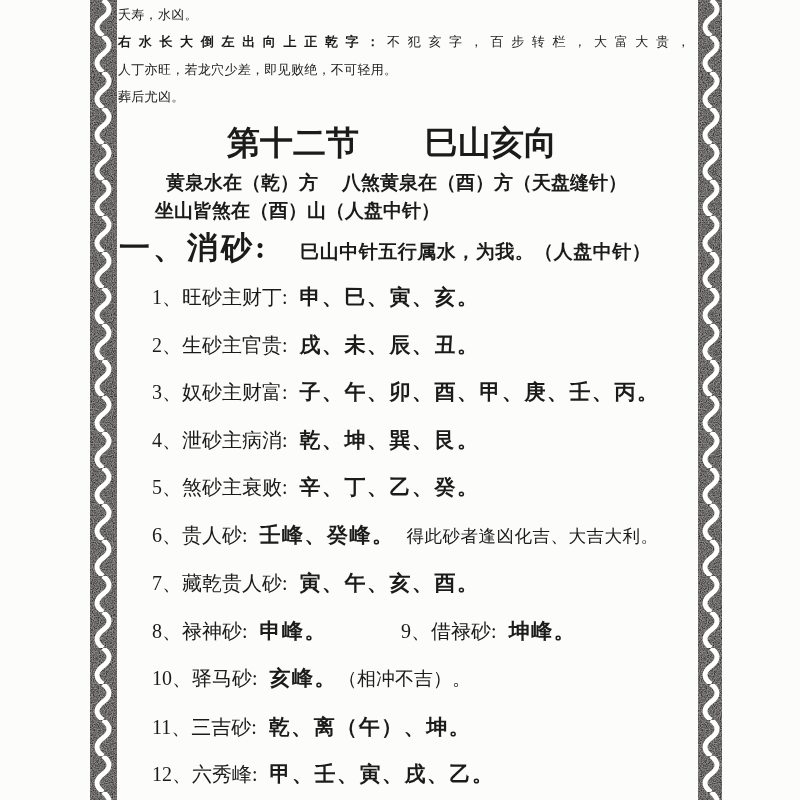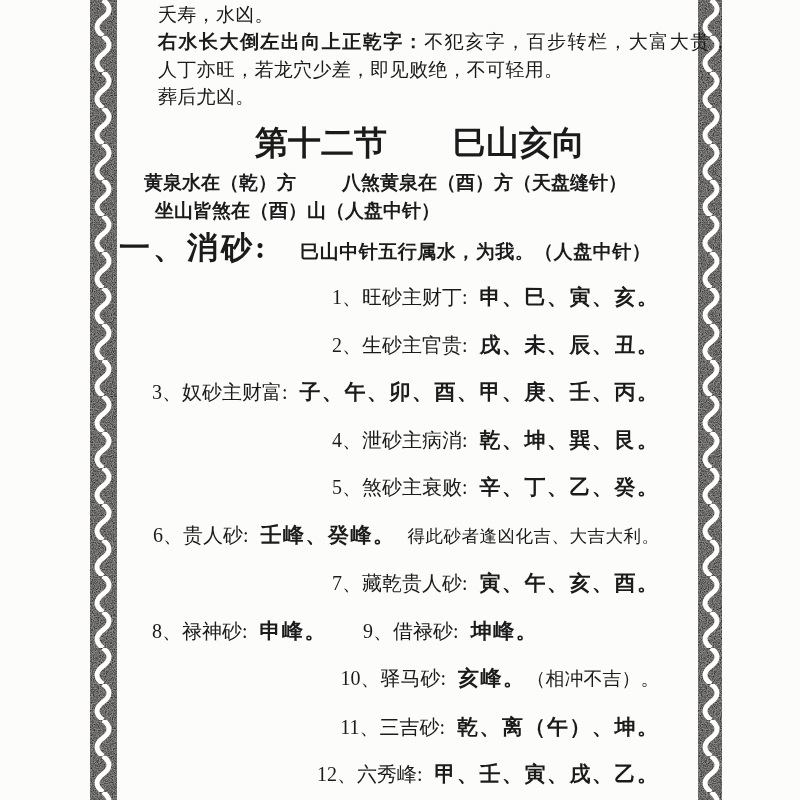--- a/index.html
+++ b/index.html
@@ -7,44 +7,44 @@
     position:relative;width:800px;height:800px;margin:0 auto;
     background:#fcfcfa;overflow:hidden;color:#1b1b1b;
     font-family:"Liberation Serif","DejaVu Serif",serif;
   }
   .strip{position:absolute;top:0;height:800px;}
   .strip-left{left:90px;}
   .strip-right{left:698px;}
 
   .toptext{
     position:absolute;left:118px;top:1px;width:572px;
-    font-size:19px;line-height:27.4px;letter-spacing:.3px;padding-left:40px;
+    font-size:13px;line-height:27.4px;letter-spacing:.3px;
   }
   .jline{text-align:justify;text-align-last:justify;}
   .ind{text-indent:38px;}
   .lead{font-weight:bold;}
 
   .title{
-    position:absolute;left:132px;top:122px;width:576px;
+    position:absolute;left:104px;top:122px;width:576px;
     text-align:center;font-size:33px;font-weight:bold;line-height:42px;
   }
-  .sub1{position:absolute;left:144px;top:170px;font-size:19px;font-weight:bold;display:flex;gap:46px;white-space:nowrap;}
+  .sub1{position:absolute;left:166px;top:170px;font-size:19px;font-weight:bold;display:flex;gap:24px;white-space:nowrap;}
   .sub2{position:absolute;left:155px;top:198px;font-size:19px;font-weight:bold;white-space:nowrap;}
 
   .sech{position:absolute;left:119px;top:227px;white-space:nowrap;}
   .sech .big{font-size:31px;font-weight:bold;letter-spacing:3px;}
   .sech .desc{font-size:19px;font-weight:bold;margin-left:32px;letter-spacing:.5px;}
 
   .list{position:absolute;left:152px;top:285px;font-size:20px;}
-  .row{margin-bottom:23.5px;line-height:24px;white-space:nowrap;text-align:right;}
+  .row{margin-bottom:23.5px;line-height:24px;white-space:nowrap;}
   .row .lab{margin-right:12px;}
   .row .val{font-weight:bold;letter-spacing:1.5px;font-size:21px;}
   .row .note-sm{font-size:17.5px;margin-left:12px;letter-spacing:.5px;}
   .row .note-md{font-size:19px;margin-left:1px;}
-  .row-double{display:flex;gap:36px;}
+  .row-double{display:flex;gap:74px;}
 </style>
 </head>
 <body>
 
 <div class="page">
 
   <svg width="0" height="0" style="position:absolute" aria-hidden="true">
     <defs>
       <filter id="grain" x="0%" y="0%" width="100%" height="100%">
         <feTurbulence type="fractalNoise" baseFrequency="0.85" numOctaves="2" seed="7"></feTurbulence>

